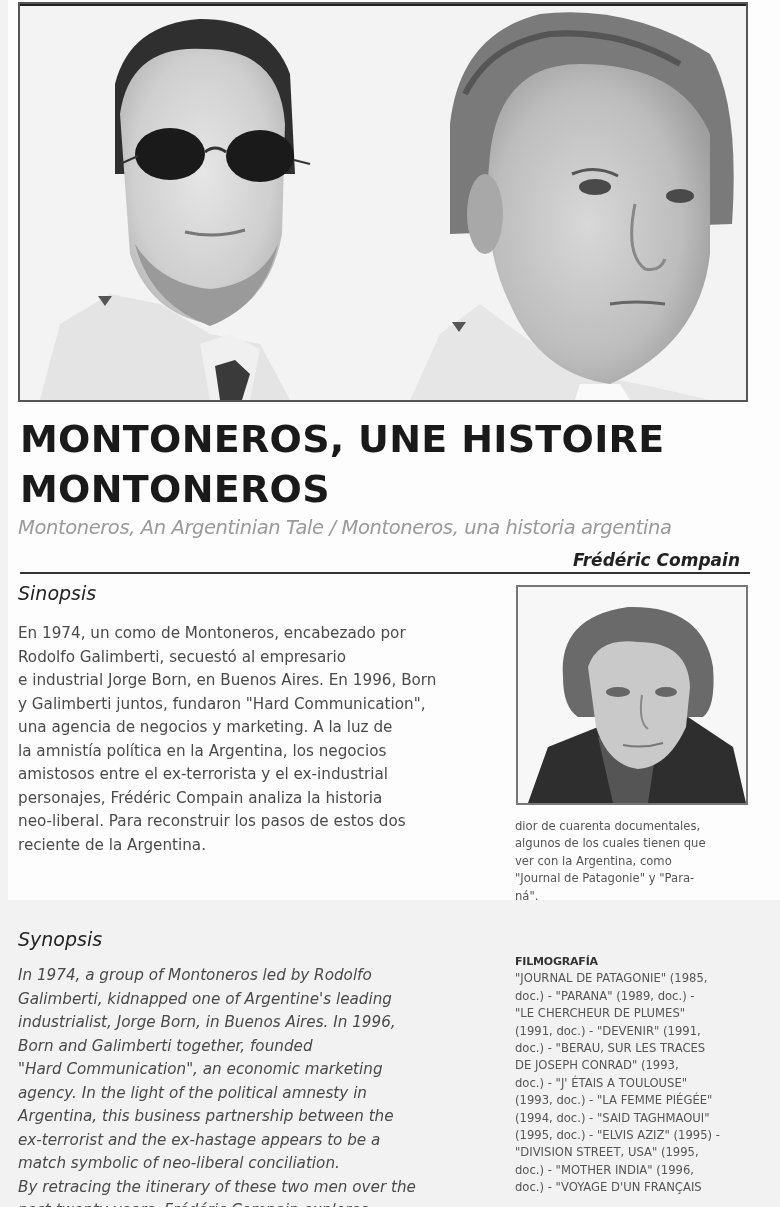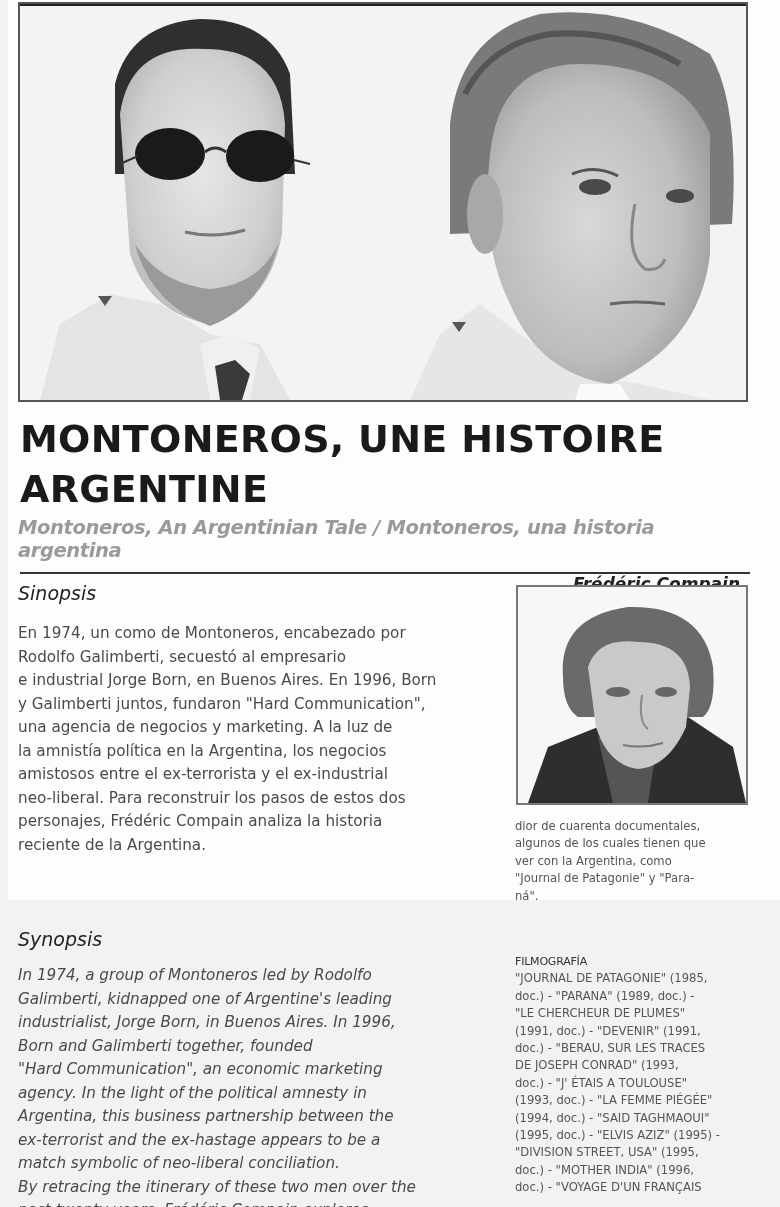--- a/index.html
+++ b/index.html
@@ -24,25 +24,25 @@
     }
     .title {
       position: absolute; left: 12px; top: 414px; width: 740px;
       font-family: "DejaVu Sans", sans-serif; font-weight: 600;
       font-size: 38px; line-height: 50px; color: #1a1a1a; letter-spacing: 0.3px;
       margin: 0;
     }
     .subtitle {
       position: absolute; left: 10px; top: 516px; width: 730px;
       font-style: italic; font-size: 19.5px; color: #9a9a9a; letter-spacing: -0.4px;
-      font-family: "DejaVu Sans", sans-serif; font-weight: 700;
+      font-family: "DejaVu Sans", sans-serif; font-weight: 400;
     }
     .director {
       position: absolute; right: 40px; top: 550px;
-      font-style: italic; font-weight: 700; font-size: 17px; color: #222; margin-top: 24px;
+      font-style: italic; font-weight: 700; font-size: 17px; color: #222;
     }
     .rule {
       position: absolute; left: 12px; top: 572px; width: 730px; height: 2px; background: #333;
     }
     .section-h {
       position: absolute; left: 10px; font-size: 19px; color: #222; font-weight: 500;
     }
     .body-text {
       position: absolute; left: 10px; width: 475px;
       font-size: 15.2px; line-height: 23.5px; color: #4a4a4a;
@@ -51,21 +51,21 @@
     .italic { font-style: italic; }
     .bio-photo {
       position: absolute; left: 508px; top: 585px; width: 232px; height: 220px;
       border: 2px solid #777; box-sizing: border-box; background: #f6f6f6; overflow: hidden;
     }
     .sidebar-text {
       position: absolute; left: 507px; width: 240px;
       font-size: 11.6px; line-height: 17.4px; color: #555;
     }
     .sidebar-text .ln { display: block; white-space: nowrap; }
-    .filmo-h { font-weight: 400; font-size: 11px; color: #333; letter-spacing: -0.2px; }
+    .filmo-h { font-weight: 700; font-size: 11px; color: #333; letter-spacing: -0.2px; }
   </style>
 </head>
 <body>
 
 <div class="page">
 
   <div class="hero" title="Two men portrait: man with dark round sunglasses and goatee (left), older man with grey hair (right)">
     <svg width="726" height="396" viewBox="0 0 726 396">
       <defs>
         <radialGradient id="faceL" cx="50%" cy="45%" r="60%">
@@ -116,38 +116,38 @@
 
       <path d="M615 200 Q605 250 625 265 Q640 268 645 255" stroke="#888" stroke-width="3" fill="none"></path>
 
       <path d="M590 300 Q615 296 645 300" stroke="#666" stroke-width="3" fill="none"></path>
       <polygon points="432,318 446,318 439,328" fill="#555"></polygon>
     </svg>
   </div>
 
   <h1 class="title">
     <span>MONTONEROS, UNE HISTOIRE</span><br>
-    <span>ARGENTINE</span>
+    <span>MONTONEROS</span>
   </h1>
 
   <div class="subtitle">Montoneros, An Argentinian Tale / Montoneros, una historia argentina</div>
   <div class="director">Frédéric Compain</div>
   <div class="rule"></div>
 
   <div class="section-h" style="top:582px;font-style:italic;">Sinopsis</div>
   <div class="body-text" style="top:622px;">
     <span class="ln">En 1974, un como de Montoneros, encabezado por</span>
     <span class="ln">Rodolfo Galimberti, secuestó al empresario</span>
     <span class="ln">e industrial Jorge Born, en Buenos Aires. En 1996, Born</span>
     <span class="ln">y Galimberti juntos, fundaron "Hard Communication",</span>
     <span class="ln">una agencia de negocios y marketing. A la luz de</span>
     <span class="ln">la amnistía política en la Argentina, los negocios</span>
     <span class="ln">amistosos entre el ex-terrorista y el ex-industrial</span>
+    <span class="ln">personajes, Frédéric Compain analiza la historia</span>
     <span class="ln">neo-liberal. Para reconstruir los pasos de estos dos</span>
-    <span class="ln">personajes, Frédéric Compain analiza la historia</span>
     <span class="ln">reciente de la Argentina.</span>
   </div>
 
   <div class="section-h italic" style="top:928px;">Synopsis</div>
   <div class="body-text italic" style="top:964px;">
     <span class="ln">In 1974, a group of Montoneros led by Rodolfo</span>
     <span class="ln">Galimberti, kidnapped one of Argentine's  leading</span>
     <span class="ln">industrialist, Jorge Born, in Buenos Aires. In 1996,</span>
     <span class="ln">Born and Galimberti together, founded</span>
     <span class="ln">"Hard Communication", an economic marketing</span>

